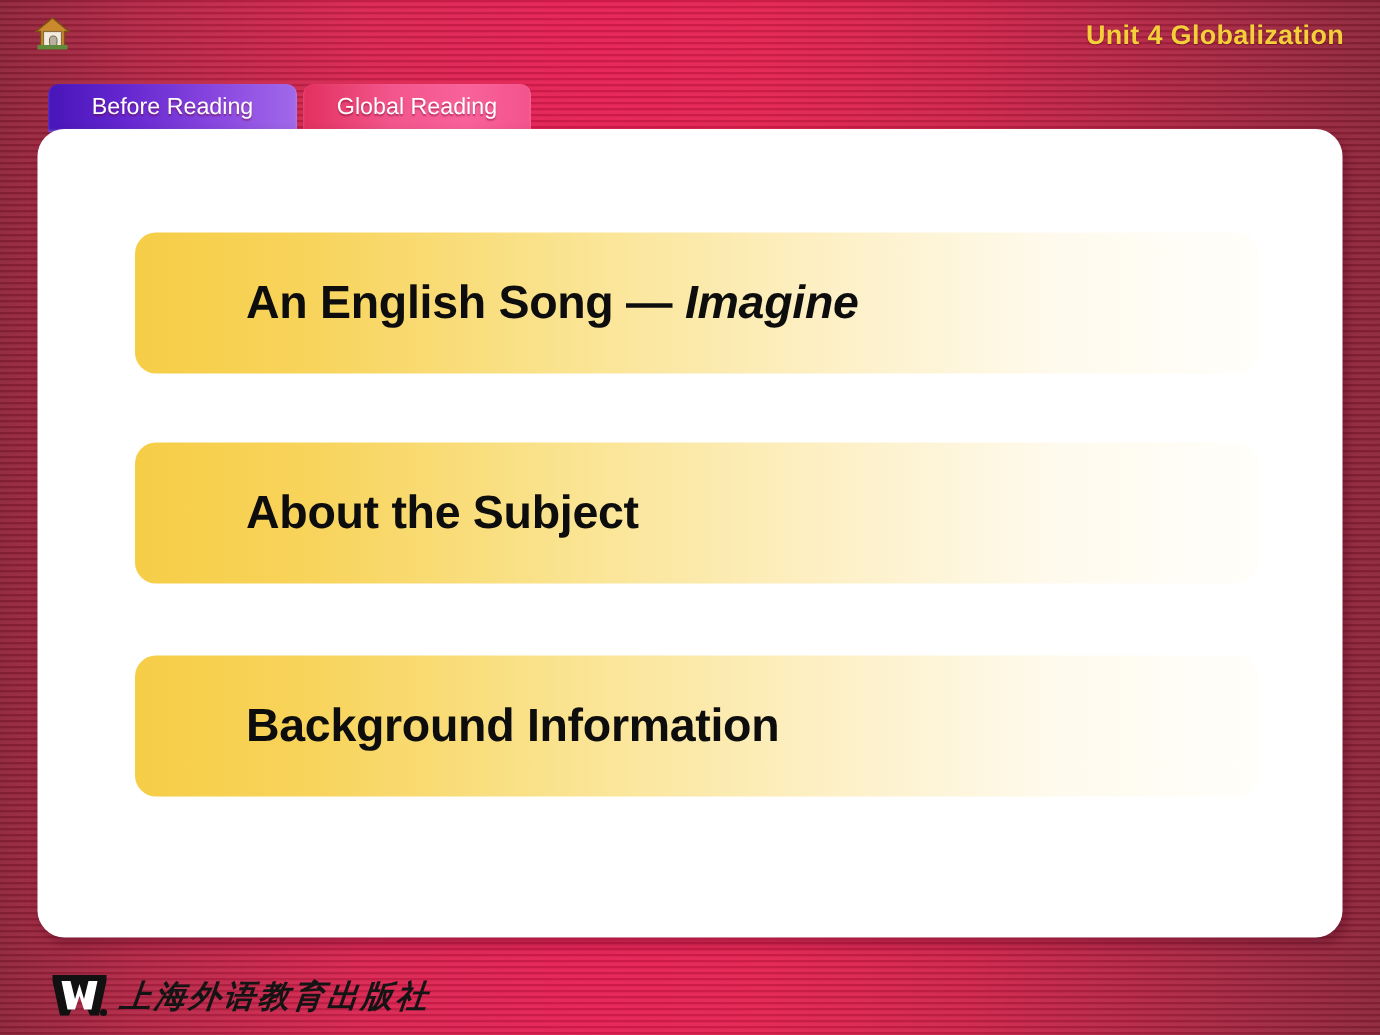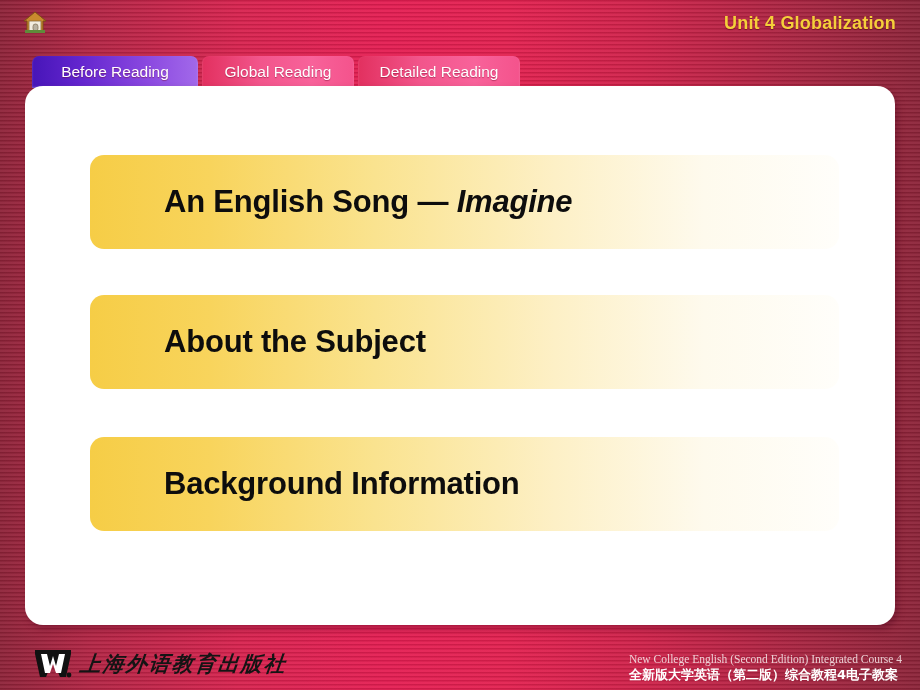--- a/index.html
+++ b/index.html
@@ -214,21 +214,20 @@
         <rect x="3" y="20" width="20" height="3" fill="#5f8b3a"></rect>
       </svg>
     </div>
 
     <div id="unit-title">Unit 4 Globalization</div>
   </div>
 
   <div id="tabbar">
     <div id="tab-0" class="tab active">Before Reading</div>
     <div id="tab-1" class="tab inactive">Global Reading</div>
-    <div id="tab-2" class="tab inactive">Detailed Reading</div>
   </div>
 
   <div id="panel">
 
     <div id="bar-0" class="gold-bar">
       <div class="bar-label"><span>An English Song — </span><em>Imagine</em></div>
     </div>
 
     <div id="bar-1" class="gold-bar">
       <div class="bar-label"><span>About the Subject</span></div>
@@ -246,20 +245,16 @@
       <div id="logo-mark">
         <svg viewBox="0 0 40 31" width="40" height="31">
           <polygon points="2,2 38,2 38,6 33,29 27,29 20,12 13,29 7,29 2,6" fill="#111111"></polygon>
           <polygon points="8,6 14,6 17,18 20,8 23,18 26,6 32,6 28,25 23,25 20,16 17,25 12,25" fill="#ffffff"></polygon>
           <circle cx="36" cy="27" r="2.4" fill="#111111"></circle>
         </svg>
       </div>
       <div id="publisher-name">上海外语教育出版社</div>
     </div>
 
-    <div id="footer-right">
-      <div id="footer-en">New College English (Second Edition) Integrated Course 4</div>
-      <div id="footer-cn">全新版大学英语（第二版）综合教程4电子教案</div>
-    </div>
 
   </div>
 
 </div>
 
 </body></html>

